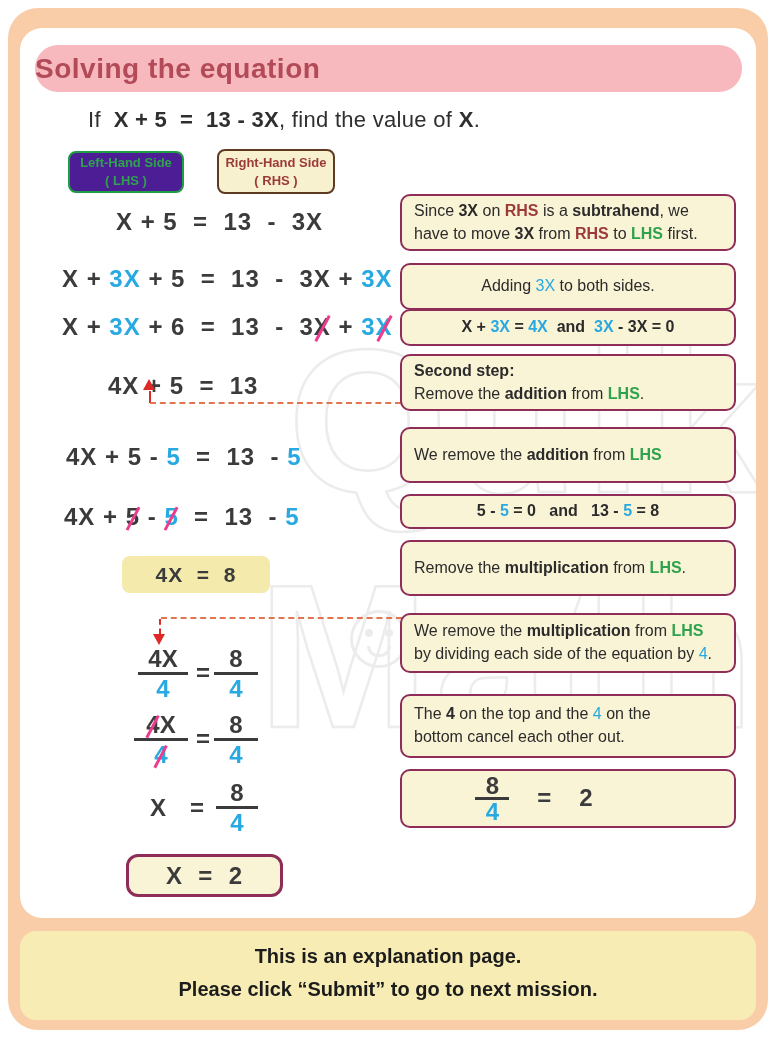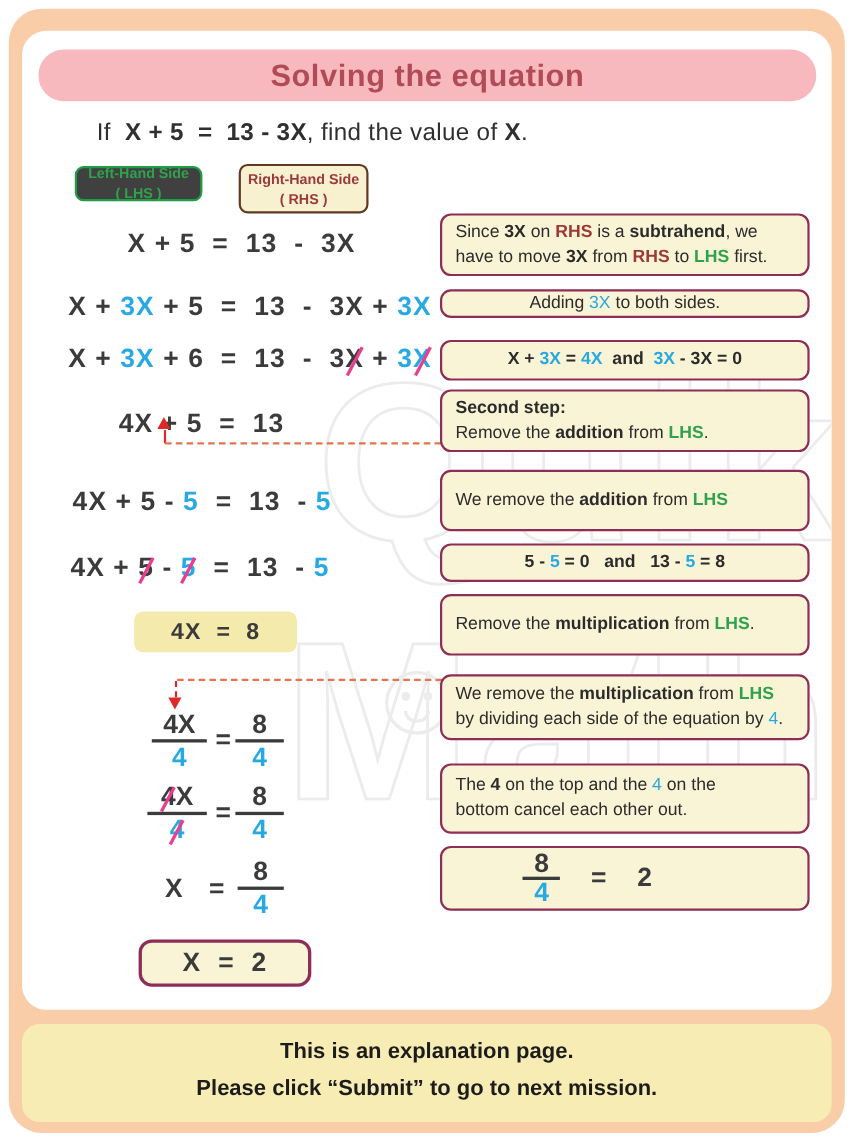--- a/index.html
+++ b/index.html
@@ -13,29 +13,29 @@
   .wm{position:absolute;font-weight:700;letter-spacing:6px;color:transparent;
       -webkit-text-stroke:2.5px var(--watermark,#ececec);white-space:pre}
   @supports not (-webkit-text-stroke:1px #000){.wm{color:var(--watermark,#ececec)}}
   .wmface{position:absolute;width:52px;height:52px;border:3px solid var(--watermark,#ececec);border-radius:50%}
   .wmface .eye{position:absolute;width:8px;height:8px;background:var(--watermark,#ececec);border-radius:50%;top:16px}
   .wmface .eye.l{left:12px}.wmface .eye.r{right:12px}
   .wmface .mouth{position:absolute;left:14px;right:14px;bottom:8px;height:11px;
       border:3px solid var(--watermark,#ececec);border-top:none;border-radius:0 0 12px 12px;box-sizing:border-box}
   
   .titlebar{position:absolute;left:35px;top:45px;width:707px;height:47px;border-radius:23px;
-            background:var(--titleBar,#f7b9be);text-align:center}
+            background:var(--titleBar,#f7b9be);text-align:left}
   .titlebar .t{line-height:47px;font-size:28px;font-weight:700;letter-spacing:.5px;color:var(--titleText,#b24a58)}
   
   .problem{position:absolute;left:88px;top:107px;font-size:22px;color:#2f2f2f;white-space:pre;letter-spacing:.3px}
   .problem .b{font-weight:700}
   
   .badge{position:absolute;border-radius:8px;text-align:center;font-weight:700;font-size:13px;
          line-height:1.35;display:flex;flex-direction:column;justify-content:center;box-sizing:border-box}
-  .badge.lhs{left:68px;top:151px;width:116px;height:32px;background:#404040;
+  .badge.lhs{left:68px;top:151px;width:116px;height:42px;background:#4c1d95;
              border:2.5px solid var(--lhsBorder,#1f9c44);color:var(--green,#2fa24d)}
   .badge.rhs{left:217px;top:149px;width:118px;height:45px;background:#f8f1cf;
              border:2.5px solid var(--rhsBorder,#5f3a22);color:var(--darkred,#9c3a39)}
   
   .eq{position:absolute;font-size:24px;font-weight:700;color:var(--black,#3b3b3b);
       white-space:pre;letter-spacing:1px}
   .sl{position:relative;display:inline-block}
   .sl::after{content:"";position:absolute;left:-6px;right:-6px;top:50%;height:0;
              border-top:3px solid var(--pink,#ea3d8e);transform:rotate(-62deg)}
   .hl{position:absolute;left:122px;top:556px;width:148px;height:37px;border-radius:8px;
@@ -154,21 +154,21 @@
   </div>
 
   <div class="resultbox">
     <div class="eqc"><span>X  =  2</span></div>
   </div>
 
   <div class="note" style="top:194px;height:57px">
     <div class="nline"><span>Since </span><span class="b">3X</span><span> on </span><span class="b" style="color: rgb(156, 58, 57);">RHS</span><span> is a </span><span class="b">subtrahend</span><span>, we</span></div>
     <div class="nline"><span>have to move </span><span class="b">3X</span><span> from </span><span class="b" style="color: rgb(156, 58, 57);">RHS</span><span> to </span><span class="b" style="color: rgb(47, 162, 77);">LHS</span><span> first.</span></div>
   </div>
-  <div class="note center" style="top:263px;height:26px">
+  <div class="note center" style="top:263px;height:47px">
     <div class="nline"><span>Adding </span><span style="color: rgb(41, 169, 225);">3X</span><span> to both sides.</span></div>
   </div>
   <div class="note center" style="top:309px;height:37px">
     <div class="nline"><span class="b">X + </span><span class="b" style="color: rgb(41, 169, 225);">3X</span><span class="b"> = </span><span class="b" style="color: rgb(41, 169, 225);">4X</span><span class="b">  and  </span><span class="b" style="color: rgb(41, 169, 225);">3X</span><span class="b"> - 3X = 0</span></div>
   </div>
   <div class="note" style="top:354px;height:57px">
     <div class="nline"><span class="b">Second step:</span></div>
     <div class="nline"><span>Remove the </span><span class="b">addition</span><span> from </span><span class="b" style="color: rgb(47, 162, 77);">LHS</span><span>.</span></div>
   </div>
   <div class="note" style="top:427px;height:56px">

